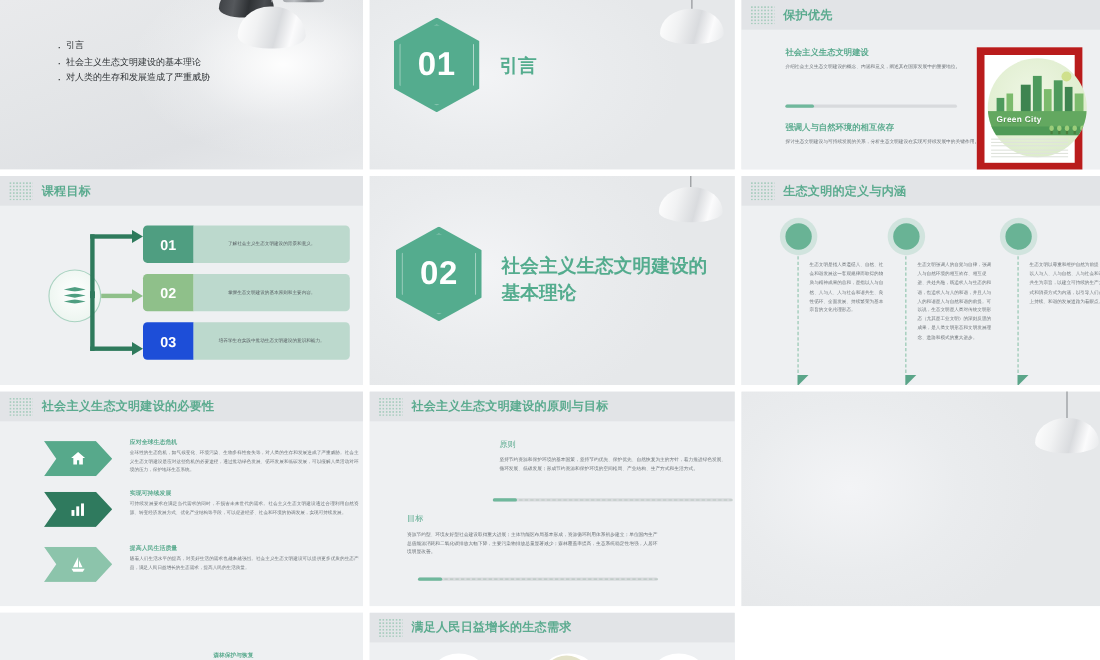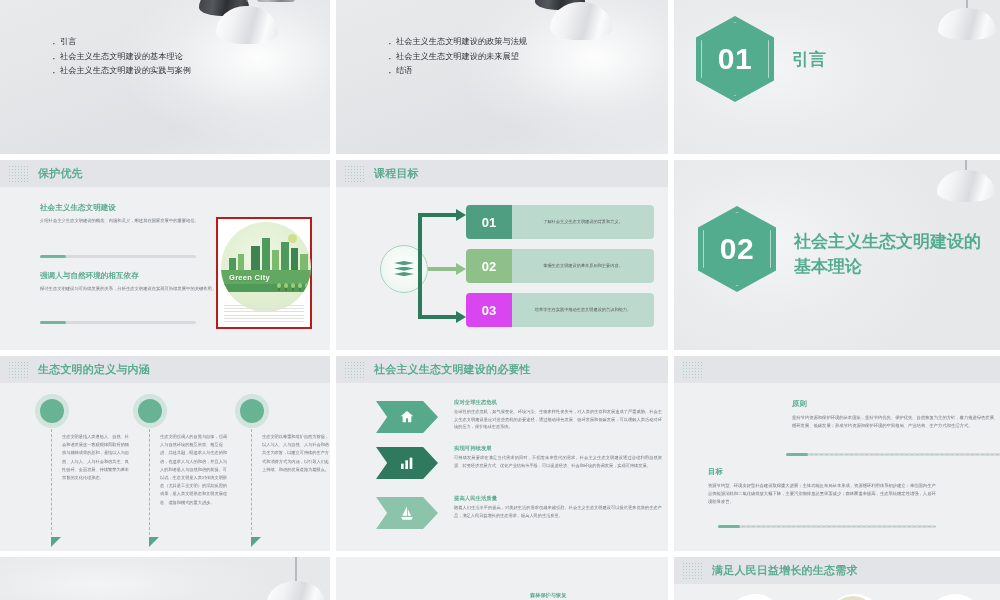--- a/index.html
+++ b/index.html
@@ -94,22 +94,22 @@
   .panel-title { color:#5bab8f; font-size:11px; font-weight:700; letter-spacing:.2px; }
   .panel-body { position:absolute; left:0; right:0; top:27px; bottom:0;margin-left:22px; }
 
   
   .ti-block { position:absolute; }
   .ti-h { color:#5bab8f; font-size:7.6px; font-weight:700; margin-bottom:4px; }
   .ti-p { color:#6c7277; font-size:4.3px; line-height:1.75; width:186px; }
   .ti-rule { position:absolute; height:3px; width:156px; background:#d8dadd; border-radius:2px; }
   .ti-rule::before { content:""; position:absolute; left:0; top:0; width:26px; height:3px; background:#6fb89c; border-radius:2px; }
   .greencity {
-    position:absolute; right:18px; top:30px; width:96px; height:112px;
-    background:#ffffff; border:2px solid #b91c1c;
+    position:absolute; right:18px; top:16px; width:96px; height:112px;
+    background:#ffffff; border:7px solid #b91c1c;
   }
   .gc-circle {
     position:absolute; left:3px; top:3px; width:90px; height:90px; border-radius:50%;
     background: radial-gradient(circle at 45% 38%, #eef6e4 0%, #e2efd2 55%, #d6e9c4 100%);
     overflow:hidden;
   }
   .gc-sun { position:absolute; right:14px; top:12px; width:9px; height:9px; border-radius:50%; background:#cfe08c; }
   .gc-ground { position:absolute; left:0; right:0; bottom:26px; height:16px; background:#63a860; }
   .gc-band { position:absolute; left:0; right:0; bottom:20px; height:8px; background:#4f9a57; }
   .gc-bld { position:absolute; bottom:42px; background:#4e9a5d; }
@@ -163,21 +163,21 @@
     position:absolute; left:0; top:2px; width:62px; height:32px;
     clip-path: polygon(0 0, 76% 0, 100% 50%, 76% 100%, 0 100%, 18% 50%);
     display:flex; align-items:center; justify-content:center;
   }
   .nc-h { position:absolute; left:78px; top:0; color:#5bab8f; font-size:5.4px; font-weight:700; }
   .nc-p { position:absolute; left:78px; top:9px; width:208px; color:#6c7277; font-size:4.2px; line-height:1.8; text-align:justify; }
   .ic { width:18px; height:16px; position:relative; }
 
   
   .pr-block { position:absolute; }
-  .pr-h { color:#5bab8f; font-size:7.4px; font-weight:700; margin-bottom:5px; }
+  .pr-h { color:#5bab8f; font-size:7.4px; font-weight:400; margin-bottom:5px; }
   .pr-p { color:#6c7277; font-size:4.3px; line-height:1.9; }
   .pr-rule { position:absolute; height:3px; background:#d8dadd; border-radius:2px; }
   .pr-rule::before { content:""; position:absolute; left:0; top:0; width:22px; height:3px; background:#6fb89c; border-radius:2px; }
   .pr-rule i { position:absolute; left:24px; right:0; top:1px; border-top:1px dashed #b9c8c2; }
 
   
   .bs-h { color:#5bab8f; font-size:5.2px; font-weight:700; }
   .rc-circle {
     position:absolute; width:58px; height:58px; border-radius:50%;
     background:#ffffff; overflow:hidden;
@@ -200,44 +200,24 @@
 
       <div class="shade shade-grey" style="top:6px;width:38px;height:26px;border-radius:18% 18% 8% 8% / 40% 40% 12% 12%;"></div>
     </div>
     <div class="lamp" style="left:212px;top:-2px;width:70px;height:56px;">
       <div class="cord" style="top:-32px;height:36px;"></div>
       <div class="shade shade-white" style="top:8px;width:62px;height:38px;"></div>
     </div>
     <ul class="bullets">
       <li>引言</li>
       <li>社会主义生态文明建设的基本理论</li>
-      <li>社会主义生态文明建设的实践与案例</li>
+      <li>对人类的生存和发展造成了严重威胁</li>
     </ul>
   </div>
 
-  <div class="slide">
-    <div class="photo-bg"></div>
-    <div class="lamp" style="left:196px;top:-28px;width:56px;height:44px;">
-
-      <div class="shade shade-dark" style="top:10px;width:50px;height:28px;"></div>
-    </div>
-    <div class="lamp" style="left:254px;top:-34px;width:44px;height:40px;">
-      
-      
-    </div>
-    <div class="lamp" style="left:210px;top:-4px;width:70px;height:56px;">
-
-      <div class="shade shade-white" style="top:6px;width:62px;height:38px;"></div>
-    </div>
-    <ul class="bullets">
-      <li>社会主义生态文明建设的政策与法规</li>
-      <li>社会主义生态文明建设的未来展望</li>
-      <li>结语</li>
-    </ul>
-  </div>
 
   <div class="slide">
     <div class="divider-bg"></div>
     <div class="lamp" style="left:258px;top:-14px;width:70px;height:56px;">
       <div class="cord" style="top:0;height:24px;"></div>
       <div class="shade shade-white" style="top:22px;width:58px;height:32px;"></div>
     </div>
     <div class="hexwrap" style="left:22px;top:16px;">
       <div class="hex">
           <span class="hex-num">01</span>
@@ -330,21 +310,21 @@
 
       <div class="cg-row" style="top:18px;">
         <div class="cg-num" style="background:#4f9e81;">01</div>
         <div class="cg-txt">了解社会主义生态文明建设的背景和意义。</div>
       </div>
       <div class="cg-row" style="top:62px;">
         <div class="cg-num" style="background:#8fc08a;">02</div>
         <div class="cg-txt">掌握生态文明建设的基本原则和主要内容。</div>
       </div>
       <div class="cg-row" style="top:106px;">
-        <div class="cg-num" style="background:#d946ef;">03</div>
+        <div class="cg-num" style="background:#1d4ed8;">03</div>
         <div class="cg-txt">培养学生在实践中推动生态文明建设的意识和能力。</div>
       </div>
     </div>
   </div>
 
   <div class="slide">
     <div class="divider-bg"></div>
     <div class="lamp" style="left:256px;top:-44px;width:72px;height:72px;">
       <div class="cord" style="top:0;height:58px;"></div>
       <div class="shade shade-white" style="top:54px;width:58px;height:32px;"></div>
@@ -433,20 +413,21 @@
         <div class="nc-p">随着人们生活水平的提高，对美好生活的需求也越来越强烈。社会主义生态文明建设可以提供更多优质的生态产品，满足人民日益增长的生态需求，提高人民的生活质量。</div>
       </div>
 
     </div>
   </div>
 
   <div class="slide">
     <div class="content-bg"></div>
     <div class="topbar">
       <div class="dotgrid"></div>
+      <div class="panel-title">社会主义生态文明建设的原则与目标</div>
     </div>
     <div class="panel-body">
       <div class="pr-block" style="left:96px;top:16px;width:210px;">
         <div class="pr-h">原则</div>
         <div class="pr-p">坚持节约资源和保护环境的基本国策，坚持节约优先、保护优先、自然恢复为主的方针，着力推进绿色发展、循环发展、低碳发展；形成节约资源和保护环境的空间格局、产业结构、生产方式和生活方式。</div>
       </div>
       <div class="pr-rule" style="left:90px;top:70px;width:218px;">
         <i></i>
       </div>
       <div class="pr-block" style="left:12px;top:84px;width:232px;">

